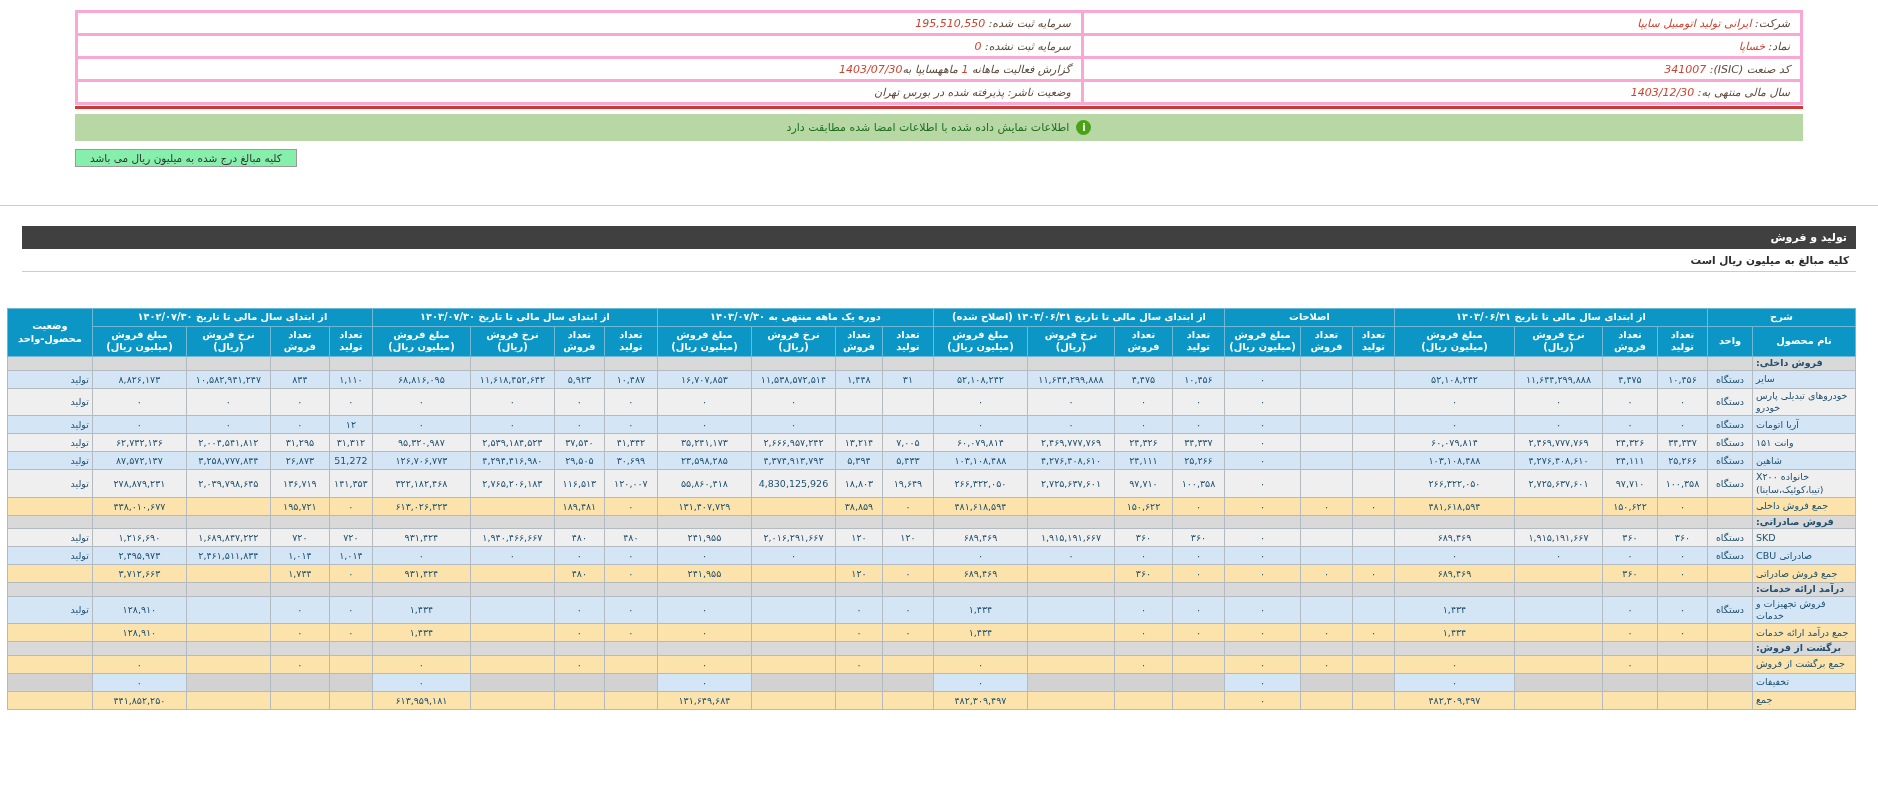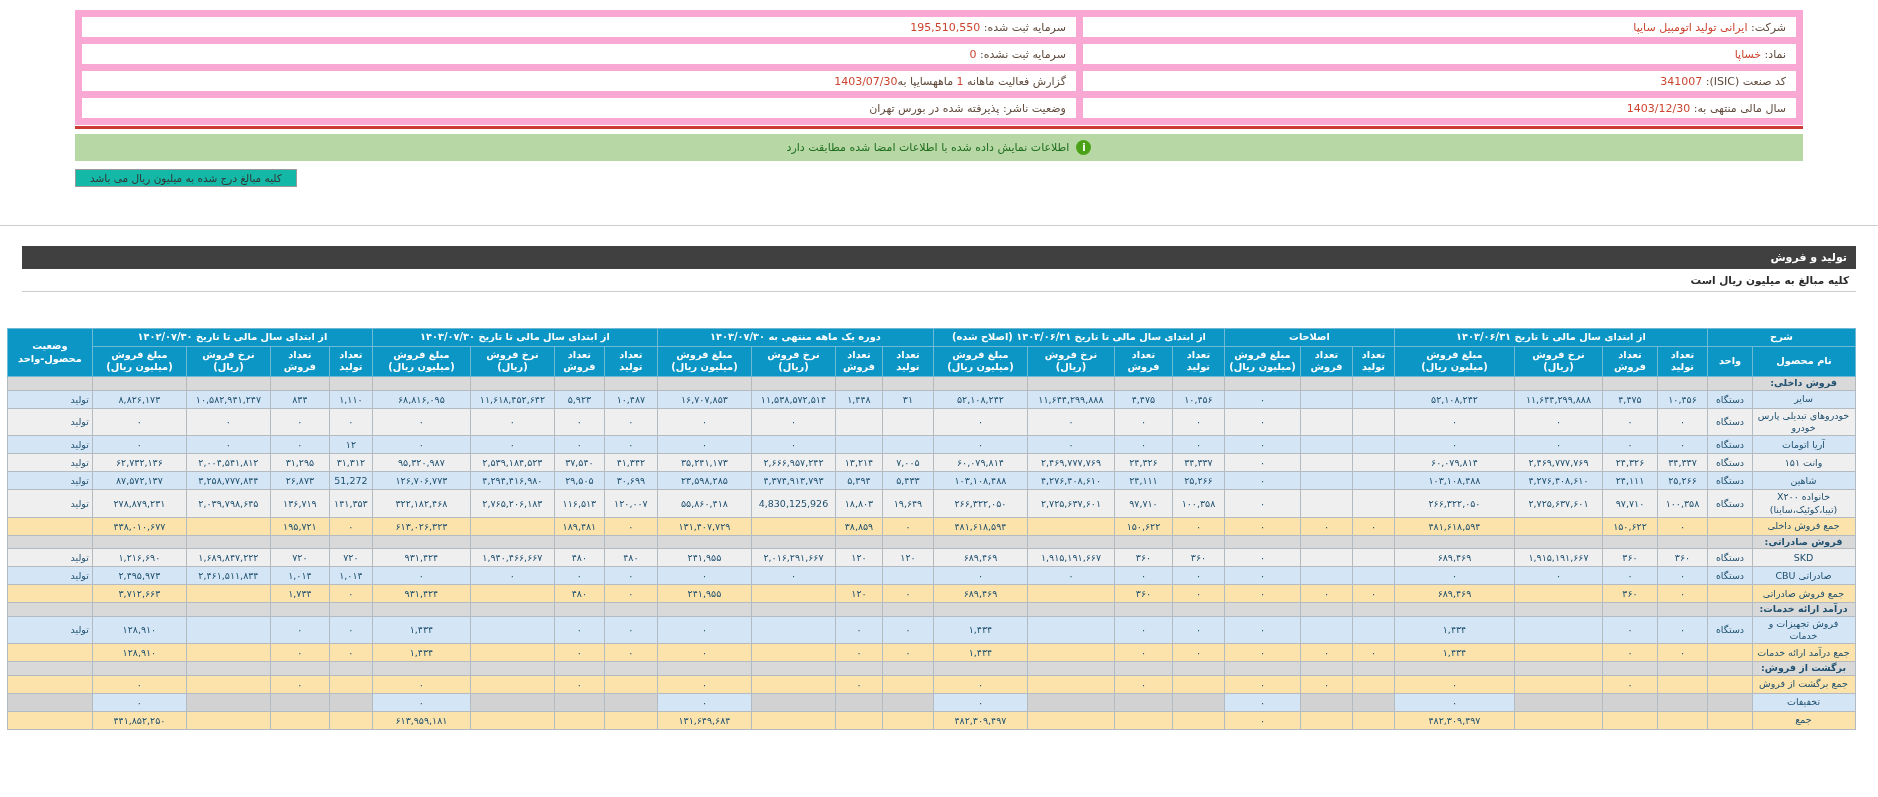--- a/index.html
+++ b/index.html
@@ -1,38 +1,38 @@
 <!DOCTYPE html>
 <html lang="fa" dir="rtl"><head>
 <meta charset="utf-8">
 <style>
   html,body{margin:0;padding:0;background:#fff;}
   body{width:1878px;height:797px;overflow:hidden;direction:rtl;
        font-family:"DejaVu Sans","Liberation Sans",sans-serif;color:#333;}
   
   .info-wrap{margin:10px 75px 0;border-bottom:3px solid #cc3a33;padding-bottom:1px;}
   .info-table{width:100%;border-collapse:collapse;font-size:11px;background:#fff;}
-  .info-table td{border:7px solid #f9a8d4;padding:2px 10px;color:#5f4a3c;white-space:nowrap;height:16px;}
+  .info-table td{border:3px solid #f9a8d4;padding:2px 10px;color:#5f4a3c;white-space:nowrap;height:16px;font-style:italic;}
   .info-table td.left{}
   .red{color:#cc4430;}
   
   .notice{margin:5px 75px 0;height:27px;background:#b7d7a5;display:flex;align-items:center;justify-content:center;gap:7px;font-size:11px;color:#1f6e1f;}
   .info-icon{width:15px;height:15px;border-radius:50%;background:#4aa317;color:#fff;font-size:10px;font-weight:bold;display:inline-flex;align-items:center;justify-content:center;flex:0 0 auto;}
   
   .amounts-wrap{margin:6px 75px 0;text-align:left;}
-  .amounts-box{display:inline-block;border:1px solid #9a9a9a;background:#14b8a6;padding:2px 14px;font-size:10.5px;color:#333;}
+  .amounts-box{display:inline-block;border:1px solid #9a9a9a;background:#86efac;padding:2px 14px;font-size:10.5px;color:#333;}
   .divider{margin-top:38px;border-top:1px solid #ccc;height:0;}
   
   .section-bar{margin:20px 22px 0;background:#404040;color:#fff;font-size:11px;font-weight:bold;padding:5px 9px;}
   .table-note{margin:0 22px;padding:5px 7px;border-bottom:1px solid #ccc;font-size:10.5px;font-weight:bold;color:#2b2b2b;background:#fff;text-align:right;}
   
   .main-table{margin:36px 22px 0;border-collapse:collapse;table-layout:fixed;width:1834px;background:#fff;}
   .main-table th{background:#0c96c6;color:#fff;border:1px solid #6fb9d4;font-weight:bold;font-size:9.8px;padding:2px 1px;line-height:1.3;text-align:center;overflow:hidden;}
   .main-table td{border:1px solid #b3bac0;font-size:9.5px;padding:1px 3px;color:#1f506f;text-align:center;height:15px;overflow:hidden;white-space:nowrap;vertical-align:middle;}
-  .main-table td.name{text-align:center;padding-right:4px;white-space:normal;line-height:1.3;}
+  .main-table td.name{text-align:left;padding-right:4px;white-space:normal;line-height:1.3;}
   .main-table td.status{text-align:right;padding-right:3px;}
   tr.blue td{background:#d4e6f6;}
   tr.gray td{background:#efeff0;}
   tr.yellow td{background:#fbe3ab;}
   tr.section td{background:#d9d9d9;height:10px;padding:0 3px;}
   tr.section td.name{font-weight:bold;white-space:nowrap;}
   .main-table td.dis{background:#d2d2d2;}
 </style>
 </head>
 <body>

